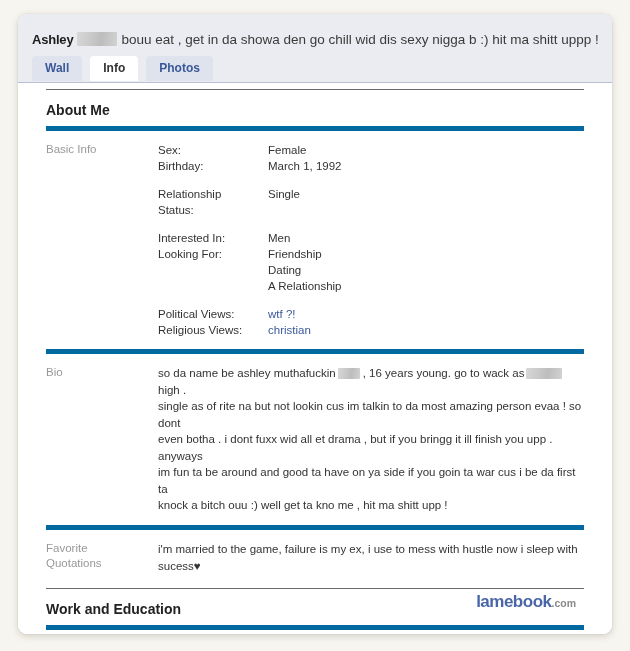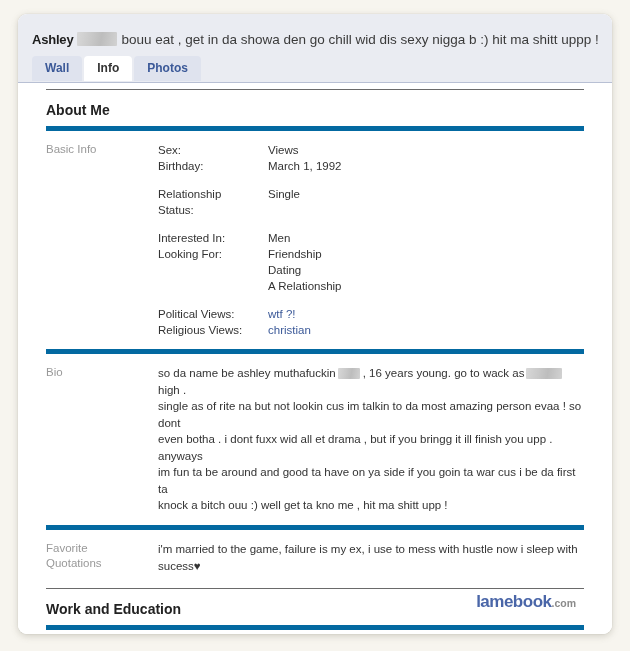--- a/index.html
+++ b/index.html
@@ -65,21 +65,21 @@
     filter: blur(0.6px);
     border-radius: 1px;
   }
   .redaction.name-blur { width: 40px; height: 14px; margin: 0 4px 2px 4px; }
   .redaction.bio-blur-1 { width: 22px; height: 11px; margin: 0 3px 1px 2px; }
   .redaction.bio-blur-2 { width: 36px; height: 11px; margin: 0 3px 1px 2px; }
 
   .tab-bar {
     display: flex;
     align-items: flex-end;
-    gap: 2px;
+    gap: 8px;
     height: 25px;
   }
   .tab {
     font-size: 12px;
     font-weight: bold;
     color: #3b5998;
     padding: 5px 13px 6px 13px;
     background: #dfe3ee;
     border-radius: 4px 4px 0 0;
     line-height: 14px;
@@ -191,21 +191,21 @@
 
     <div class="section-title first">About Me</div>
 
     <div class="info-row">
       <div class="row-label">Basic Info</div>
       <div class="row-content">
         <table class="field-table">
           <tbody>
               <tr>
             <td class="field-key">Sex:</td>
-            <td>Views</td>
+            <td>Female</td>
           </tr>
           <tr>
             <td class="field-key">Birthday:</td>
             <td>March 1, 1992</td>
           </tr>
           <tr class="field-group-gap">
             <td class="field-key">Relationship Status:</td>
             <td>Single</td>
           </tr>
           <tr class="field-group-gap">

